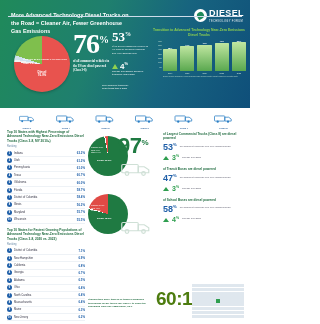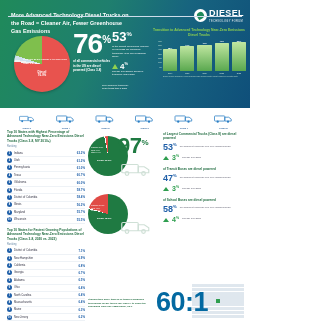--- a/index.html
+++ b/index.html
@@ -54,21 +54,21 @@
   }
   .pie-center-lbl {
     position: absolute; left: 50%; top: 62%; transform: translateX(-50%);
     text-align: center; color: #fff; font-size: 3px; font-weight: bold; line-height: 1.25;
   }
   .pie-side-lbl {
     position: absolute; left: 9px; top: 40%;
     color: #fff; font-size: 2.4px; font-weight: bold; line-height: 1.5; text-align: left;
   }
 
-  .big-stat { position: absolute; }
+  .big-stat { position: absolute; font-family: Liberation Serif, serif; }
   .stat-76 { left: 73px; top: 31px; }
   .num-xl { font-size: 28px; font-weight: bold; color: #fff; line-height: .9; letter-spacing: -1px; }
   .num-xl sup { font-size: 10px; font-weight: bold; vertical-align: super; letter-spacing: 0; }
   .stat-desc { font-size: 3px; color: #fff; line-height: 1.45; font-weight: bold; margin-top: 3px; width: 40px; }
 
   .stat-53 { left: 112px; top: 31px; }
   .num-md { font-size: 13px; font-weight: bold; color: #fff; line-height: .9; }
   .num-md sup { font-size: 6px; vertical-align: super; }
   .stat-desc-sm { font-size: 2.4px; color: #fff; line-height: 1.45; margin-top: 2px; width: 38px; }
 
@@ -177,21 +177,21 @@
   }
   .ratio-block { position: absolute; left: 150px; top: 152px; width: 96px; height: 42px; }
   .ratio-grid {
     position: absolute; right: 2px; top: 2px; width: 52px; height: 34px;
     display: grid; grid-template-columns: repeat(13, 1fr); grid-template-rows: repeat(9, 1fr); gap: .5px;
   }
   .gdot { background: #dfe7ee; border-radius: .3px; }
   .gdot.on { background: #2e9e4f; }
   .ratio-num {
     position: absolute; left: 6px; top: 8px;
-    font-size: 27px; font-weight: bold; color: #0369a1; line-height: .9; letter-spacing: -.5px;
+    font-size: 19px; font-weight: bold; color: #4d7c0f; line-height: .9; letter-spacing: -.5px;
   }
 </style>
 </head>
 <body>
 
 <div class="page">
 
   <div class="header">
 
     <div class="hdr-title">More Advanced Technology Diesel Trucks on the Road = Cleaner Air, Fewer Greenhouse Gas Emissions</div>

